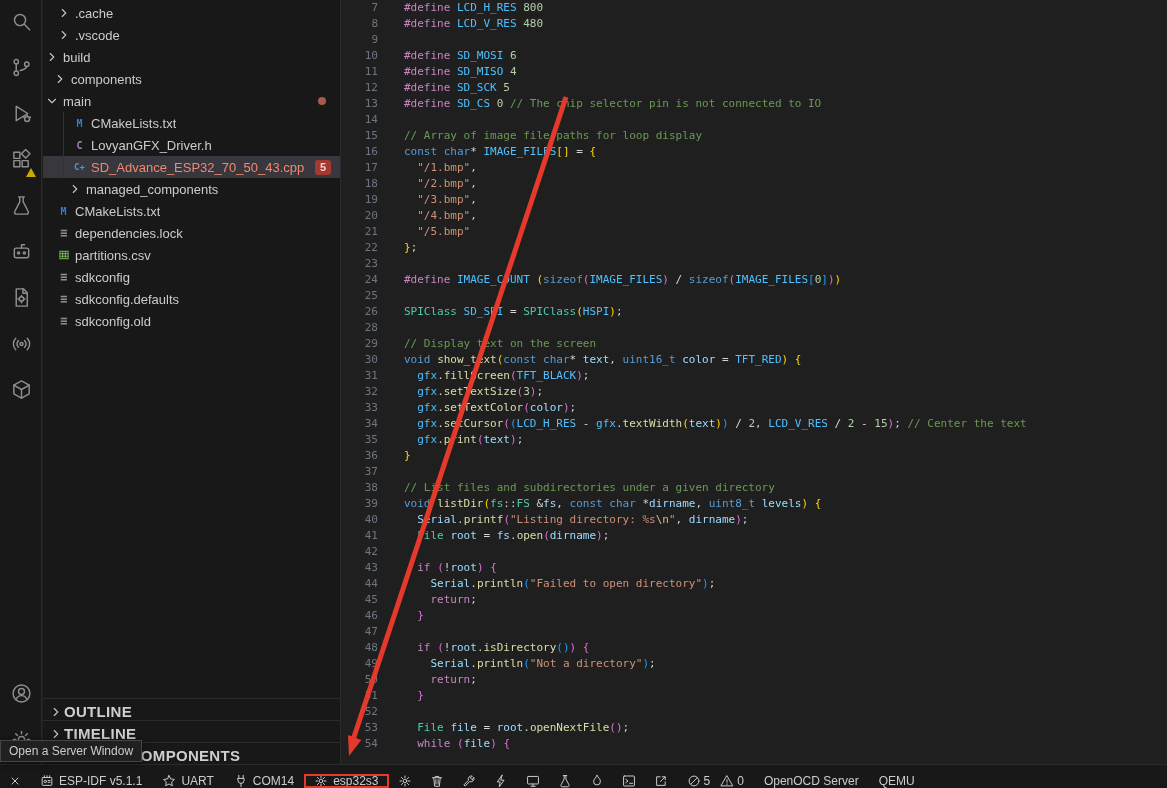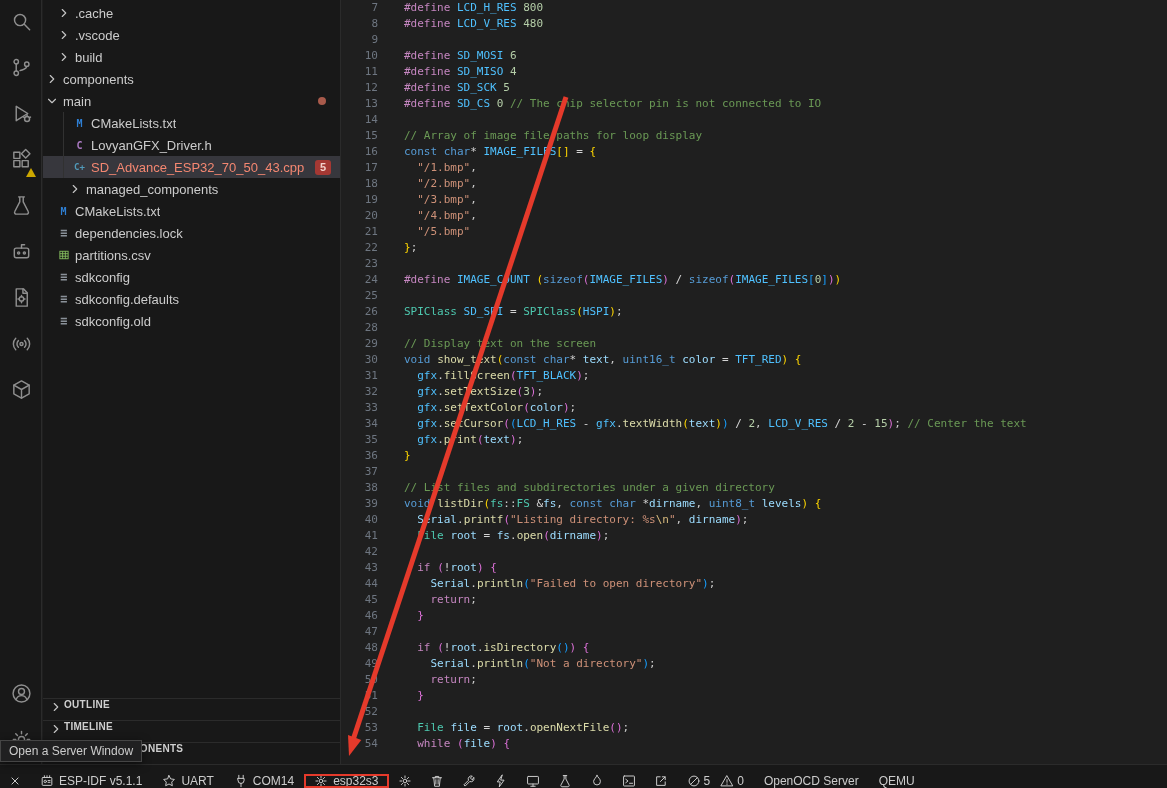--- a/index.html
+++ b/index.html
@@ -31,22 +31,22 @@
   .chev.open svg{transform:rotate(90deg)}
   .ficon{width:17px;height:16px;display:flex;align-items:center;justify-content:center;
     font-size:10px;font-weight:700;flex:none;font-family:"DejaVu Sans Mono",monospace}
   .ficon svg{width:12px;height:12px;fill:none;stroke:#87c05f;stroke-width:1.2}
   .tree-label{margin-left:3px;overflow:hidden;text-overflow:ellipsis}
   .mod-dot{width:8px;height:8px;border-radius:50%;background:#a85a4b;margin-left:auto;margin-right:14px;flex:none}
   .err-badge{margin-left:auto;margin-right:9px;background:#a53833;color:#f3d0ca;font-size:11px;
     line-height:15px;padding:0 5px;border-radius:3px;flex:none;font-weight:700}
   #indent-guide{position:absolute;left:20px;top:112px;height:66px;width:1px;background:#313131}
   #sidebar-sections{position:absolute;left:0;right:0;bottom:0}
-  .section-row{height:22px;display:flex;align-items:flex-start;border-top:1px solid #2b2b2b;color:#cfcfcf;
-    font-size:10px;font-weight:700;letter-spacing:.3px;padding-left:4px;cursor:pointer;white-space:nowrap}
+  .section-row{height:22px;display:flex;align-items:flex-end;border-top:1px solid #2b2b2b;color:#cfcfcf;
+    font-size:15px;font-weight:700;letter-spacing:.3px;padding-left:4px;cursor:pointer;white-space:nowrap}
 
   
   #editor{position:absolute;left:342px;top:0;right:0;bottom:24px;background:#1f1f1f;overflow:hidden}
   .code-line{display:flex;height:16px;font-family:"DejaVu Sans Mono",monospace;font-size:11px;
     line-height:16px;white-space:pre}
   .line-num{width:36px;text-align:right;color:#6e7681;flex:none}
   .line-content{padding-left:26px;color:#cccccc}
   .tk-pp{color:#c586c0}.tk-kwc{color:#c586c0}
   .tk-mac{color:#4fc1ff}
   .tk-num{color:#b5cea8}
@@ -183,29 +183,29 @@
           <span class="tree-label">.cache</span>
         </div>
         <div class="tree-row" style="padding-left:12px">
           <span class="chev">
             <svg viewBox="0 0 16 16">
               <path d="M6 4l4 4-4 4"></path>
             </svg>
           </span>
           <span class="tree-label">.vscode</span>
         </div>
-        <div class="tree-row" style="padding-left:12px">
+        <div class="tree-row" style="padding-left:0">
           <span class="chev">
             <svg viewBox="0 0 16 16">
               <path d="M6 4l4 4-4 4"></path>
             </svg>
           </span>
           <span class="tree-label">build</span>
         </div>
-        <div class="tree-row" style="padding-left:0">
+        <div class="tree-row" style="padding-left:8px">
           <span class="chev">
             <svg viewBox="0 0 16 16">
               <path d="M6 4l4 4-4 4"></path>
             </svg>
           </span>
           <span class="tree-label">components</span>
         </div>
         <div class="tree-row" style="">
           <span class="chev open">
             <svg viewBox="0 0 16 16">

